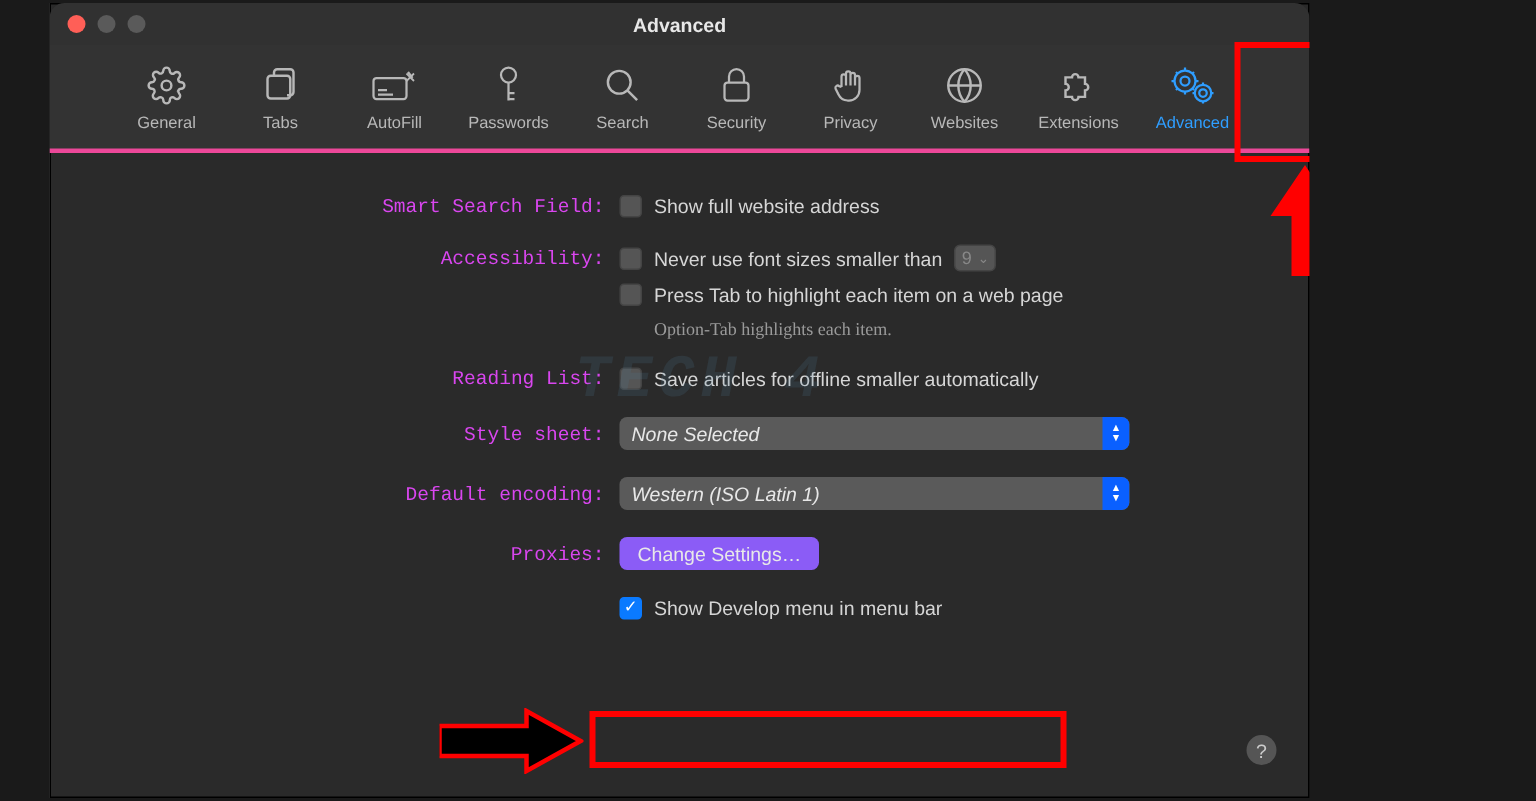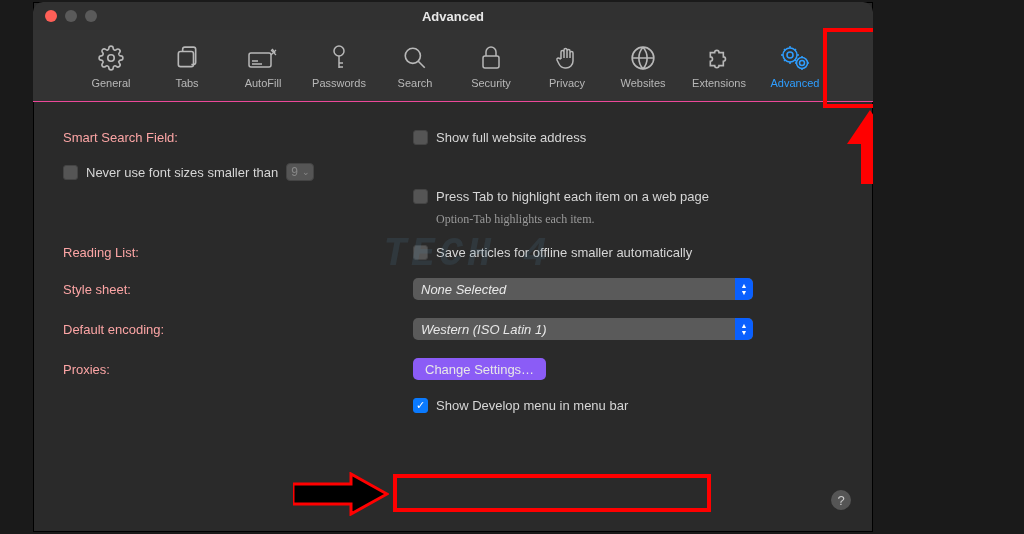--- a/index.html
+++ b/index.html
@@ -51,21 +51,21 @@
       color: #e8e8e8;
     }
     
     .toolbar {
       height: 72px;
       background: #333333;
       display: flex;
       align-items: center;
       padding: 0 18px;
       gap: 6px;
-      border-bottom: 1px solid #ec4899;
+      border-bottom: 3px solid #ec4899;
     }
     .toolbar .spacer { flex: 1; }
     .tab {
       display: flex;
       flex-direction: column;
       align-items: center;
       justify-content: center;
       width: 70px;
       height: 62px;
       border-radius: 6px;
@@ -87,23 +87,25 @@
     .content {
       padding: 28px 30px;
     }
     .row {
       display: flex;
       align-items: center;
       margin-bottom: 8px;
     }
     .label-col {
       width: 350px;
+      text-align: right;
       padding-right: 10px;
       font-size: 13px;
-      color: #fca5a5;
+      color: #d946ef;
+      font-family: Liberation Mono, monospace;
     }
     .control-col {
       display: flex;
       align-items: center;
       gap: 8px;
       font-size: 13px;
       color: #d6d6d6;
     }
     .checkbox {
       width: 15px;
@@ -354,20 +356,21 @@
 
     <div class="row">
       <div class="label-col">Smart Search Field:</div>
       <div class="control-col">
         <span class="checkbox"></span>
         <span>Show full website address</span>
       </div>
     </div>
 
     <div class="row spacing-lg">
+      <div class="label-col">Accessibility:</div>
       <div class="control-col">
         <span class="checkbox"></span>
         <span>Never use font sizes smaller than</span>
         <span class="stepper">
           <span>9</span>
           <span class="arrow">⌄</span>
         </span>
       </div>
     </div>
 

